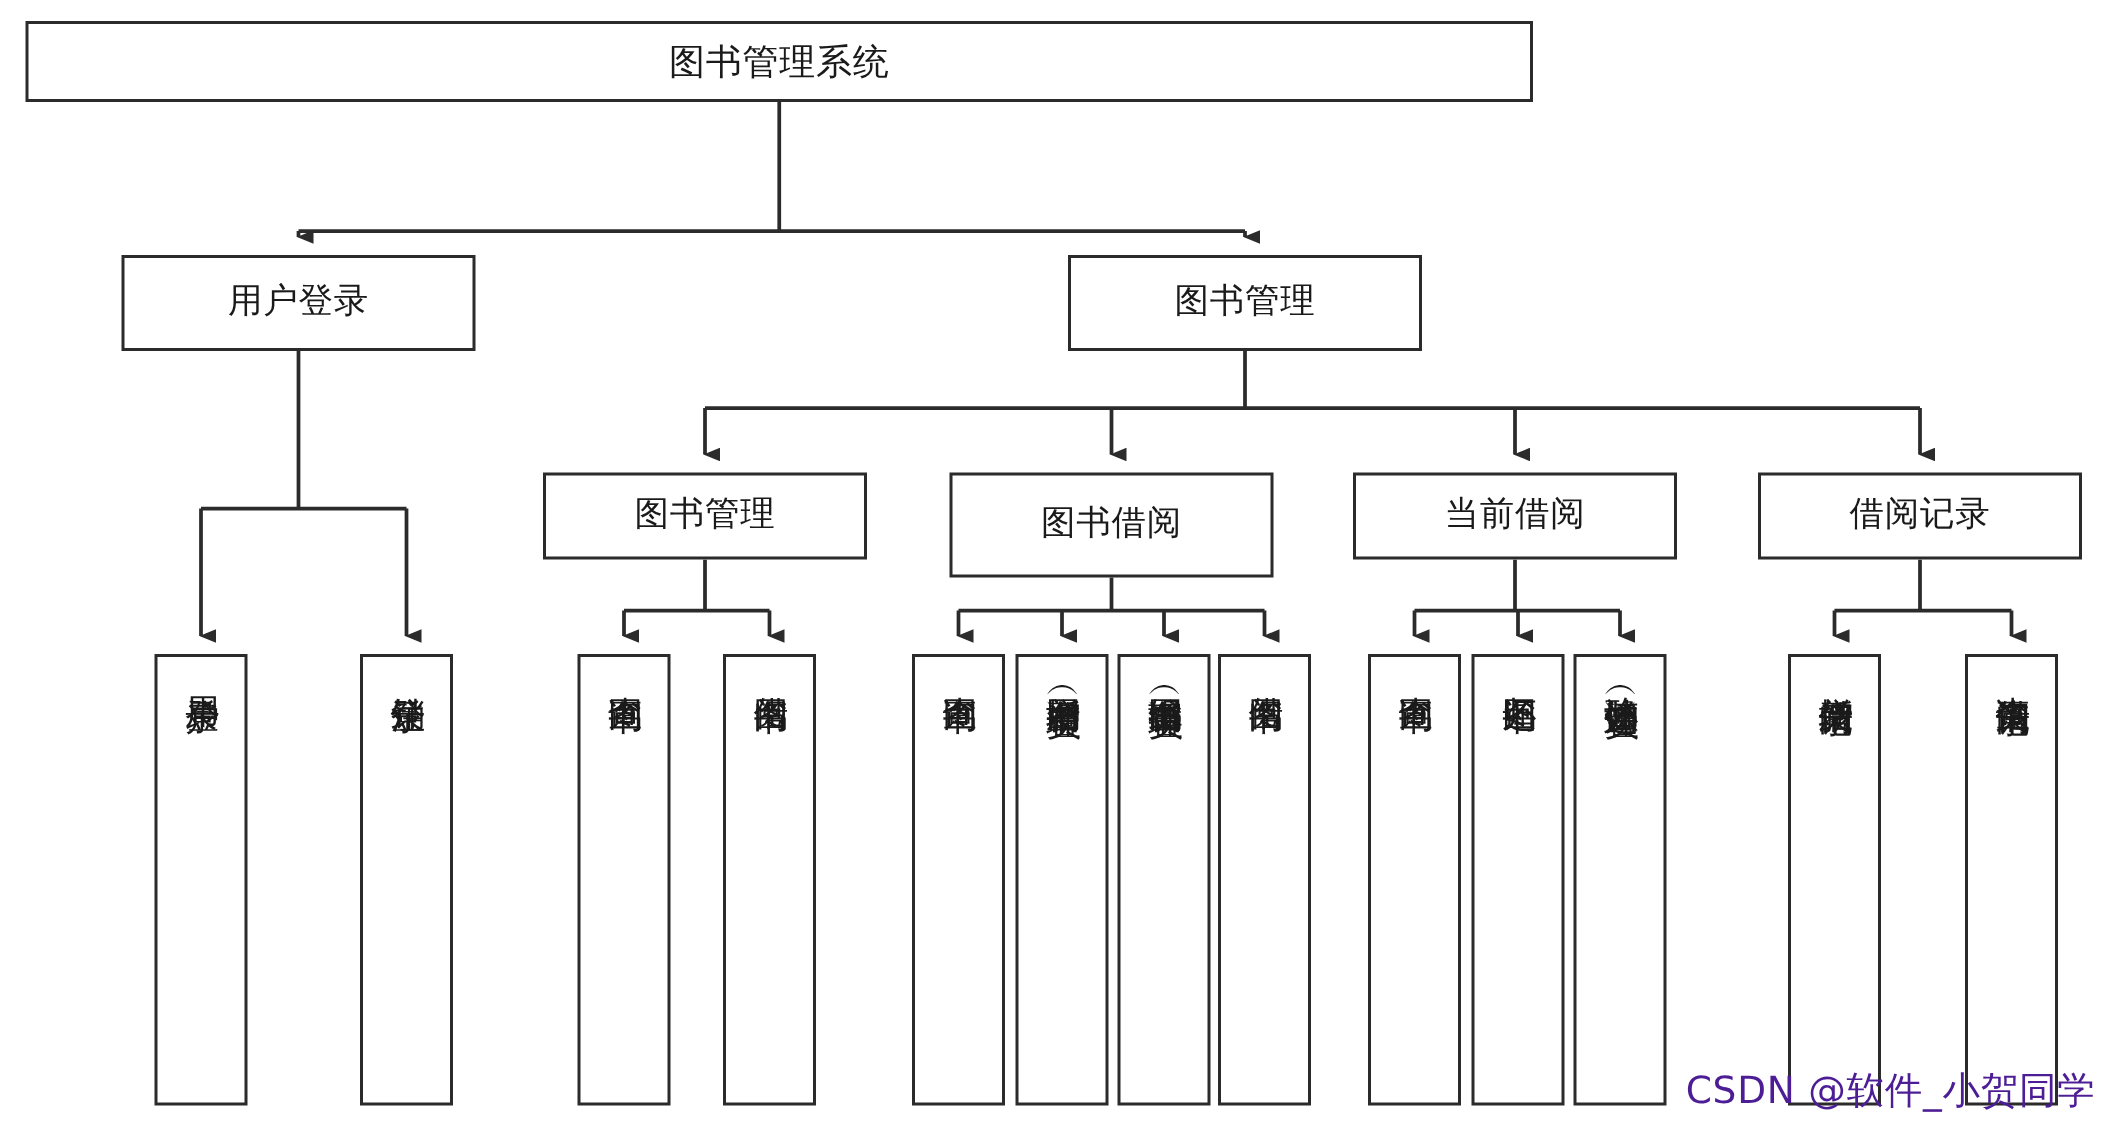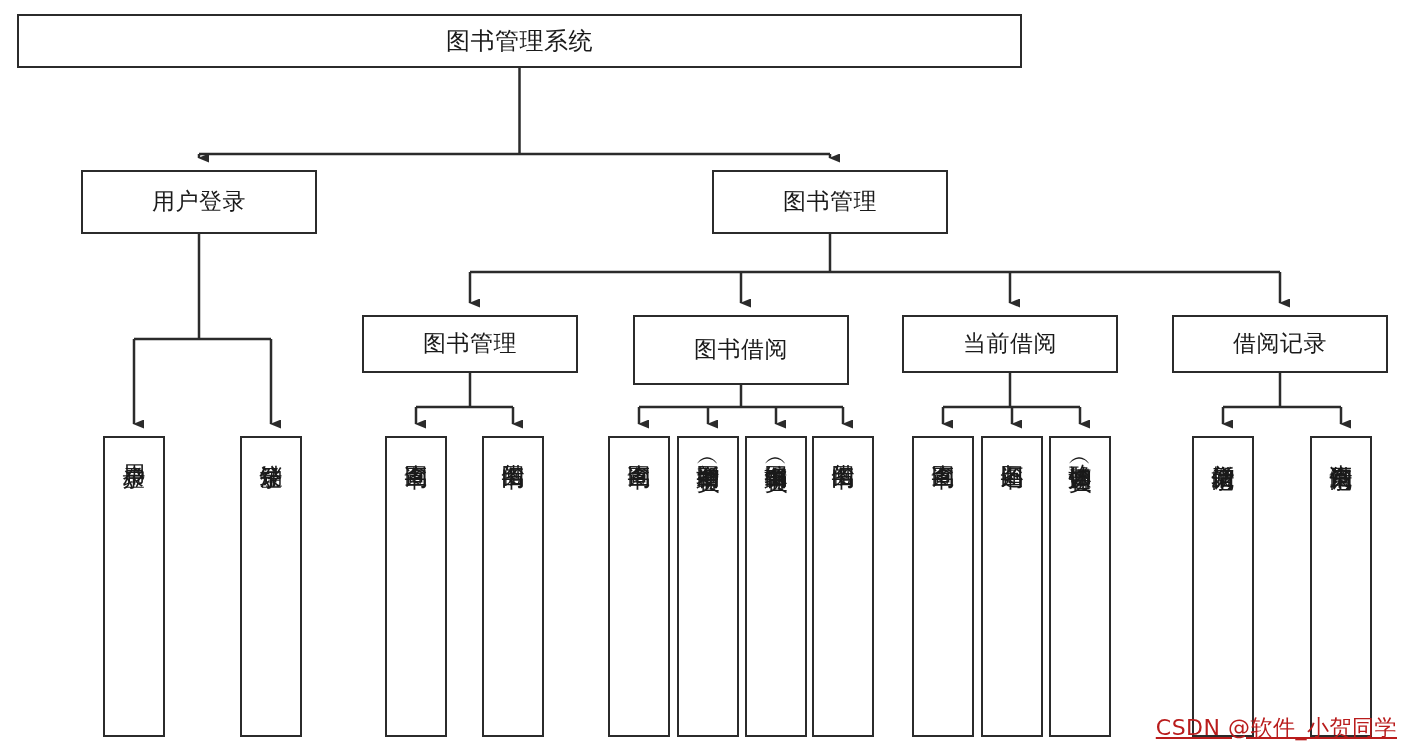--- a/index.html
+++ b/index.html
@@ -54,25 +54,24 @@
     font-size: 23px;
     line-height: 1.18;
     letter-spacing: 1px;
     white-space: nowrap;
     color: #1a1a1a;
   }
   .watermark {
     position: absolute;
     right: 8px;
     bottom: 4px;
-    font-size: 22px;
-    color: #b91c1c;
+    font-size: 25px;
+    color: #4c1d95;
     letter-spacing: 0.5px;
     white-space: nowrap;
-    text-decoration: underline;
   }
 </style>
 </head>
 <body>
 
 <div id="canvas">
   <svg id="wires" xmlns="http://www.w3.org/2000/svg">
     <defs>
       <marker id="arrowhead" markerWidth="9" markerHeight="11" refX="4.5" refY="10" orient="auto" markerUnits="userSpaceOnUse">
         <path d="M0,0 L9,0 L4.5,11 Z" fill="#2b2b2b"></path>

